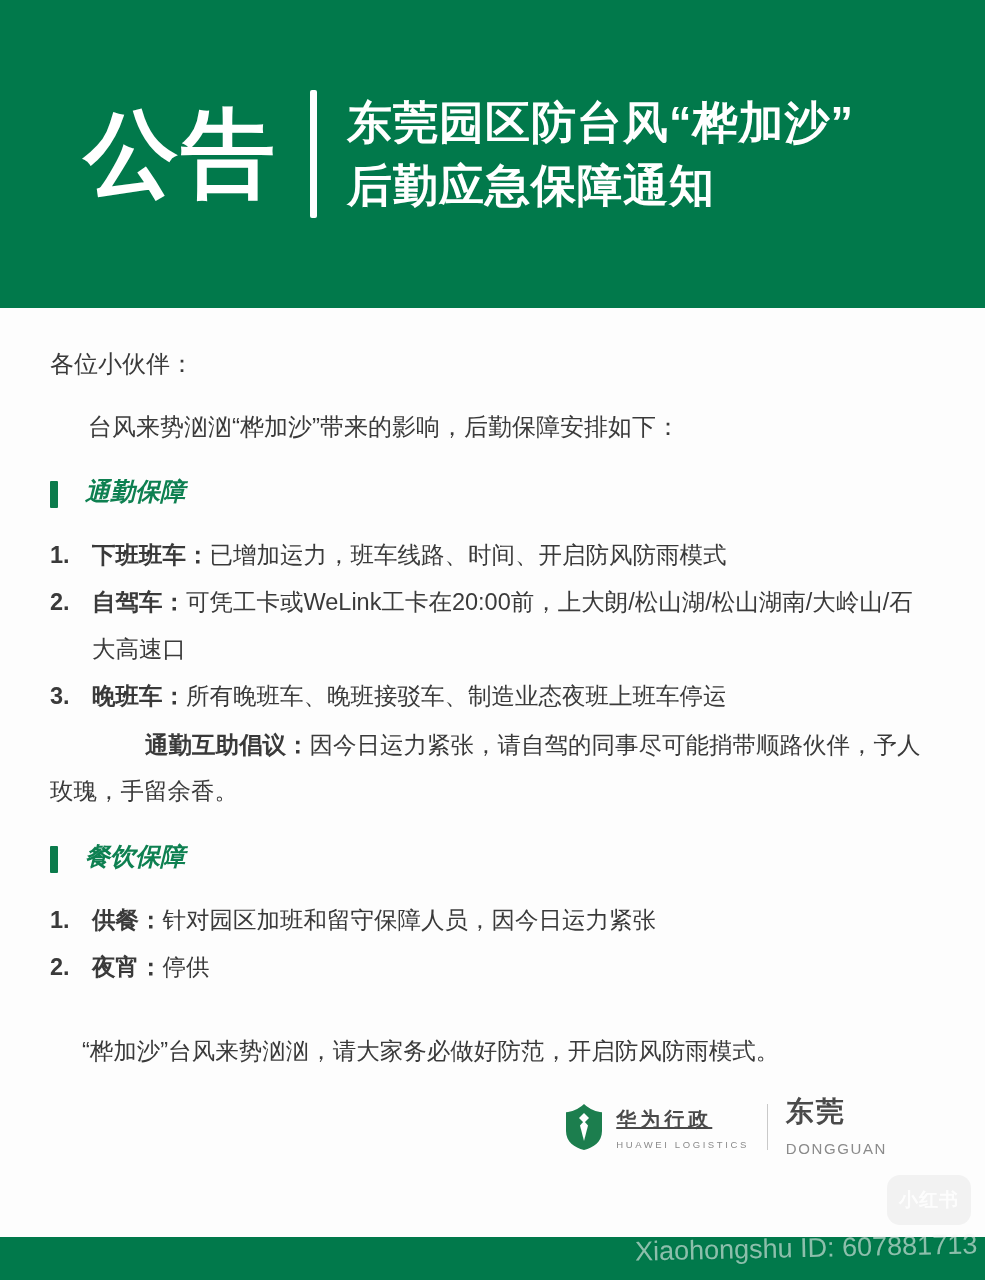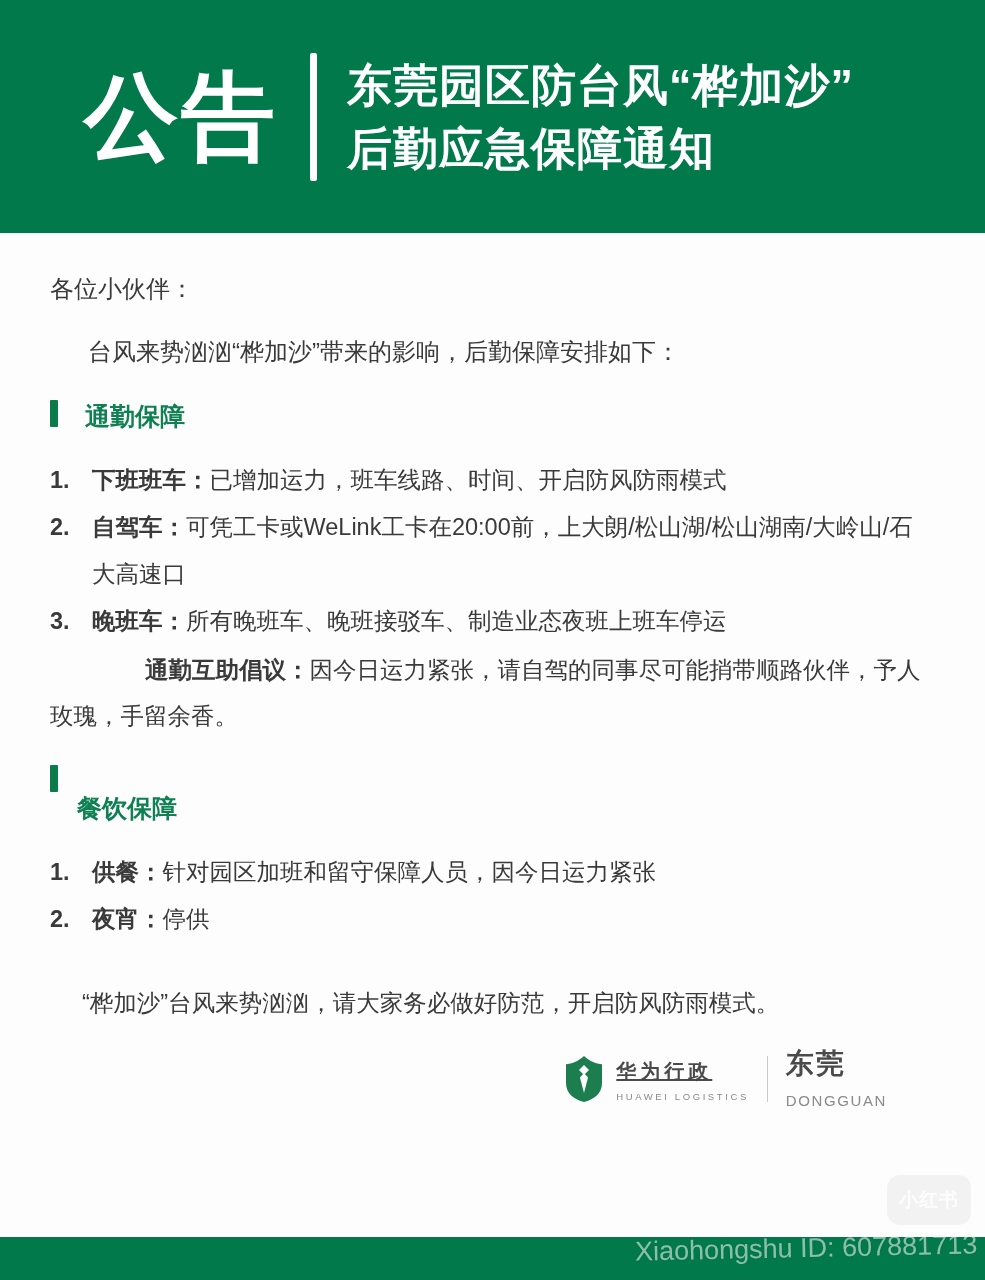--- a/index.html
+++ b/index.html
@@ -5,40 +5,40 @@
   * { margin:0; padding:0; box-sizing:border-box; }
   html,body { background:#e9e9e9; }
   .page {
     position:relative; width:985px; height:1280px; margin:0 auto;
     background:#fdfdfd; overflow:hidden;
     font-family:"Liberation Sans","DejaVu Sans",sans-serif;
     color:#3a3a3a;
   }
   
   .header {
-    height:233px; background:#01794B;
+    height:308px; background:#01794B;
     display:flex; align-items:center; padding-left:84px;
   }
   .badge { font-size:94px; font-weight:900; color:#ffffff; letter-spacing:3px; line-height:1; }
   .hdr-divider { width:7px; height:128px; background:#ffffff; border-radius:2px; margin:0 30px 0 32px; flex:none; }
   .title { color:#ffffff; font-weight:800; font-size:45px; line-height:63px; letter-spacing:1px; }
   
   .content { padding:0 50px; }
   .salutation { margin-top:39px; font-size:24px; line-height:33px; }
   .intro { margin-top:30px; font-size:24px; line-height:33px; text-indent:38px; }
-  .sec-head { margin-top:32px; display:flex; align-items:flex-start; }
+  .sec-head { margin-top:32px; display:flex; align-items:flex-end;font-style:italic; }
   .sec-bar { width:8px; height:27px; background:#0B7B4C; border-radius:1px; flex:none; }
   .sec-title { color:#0E8051; font-weight:700; font-size:25px; margin-left:27px; }
   .items { margin-top:24px; }
   .item { display:flex; font-size:23.5px; line-height:47px; }
   .item .item-num { width:42px; font-weight:700; flex:none; }
   .item .item-body { flex:1; }
   .b { font-weight:700; }
   .note { font-size:23.5px; line-height:46px; text-indent:95px; margin-top:2px; }
-  .sec-head.second { margin-top:26px;flex-direction:column; }
+  .sec-head.second { margin-top:26px; }
   .closing { font-size:23.5px; line-height:33px; margin-top:44px; text-indent:32px; }
   .hotline { font-size:23.5px; line-height:33px; margin-top:20px; text-indent:46px; }
   .phone { font-weight:700; }
   .date-line { margin-top:40px; text-align:right; padding-right:64px; font-size:26px; color:#444; }
   
   .logo-row {
     margin-top:28px; display:flex; justify-content:flex-end; align-items:center;
     padding-right:48px;
   }
   .shield { width:36px; height:46px; flex:none; margin-right:14px; }

